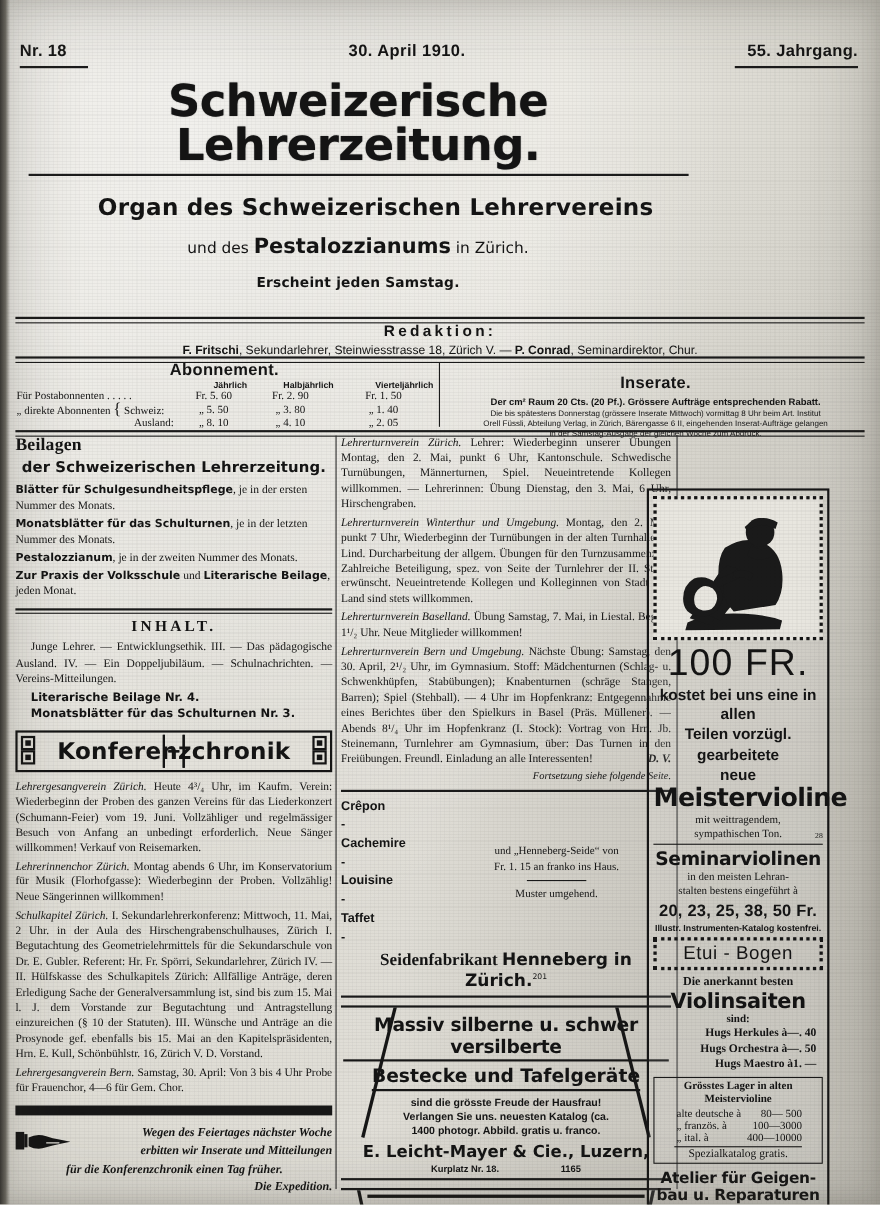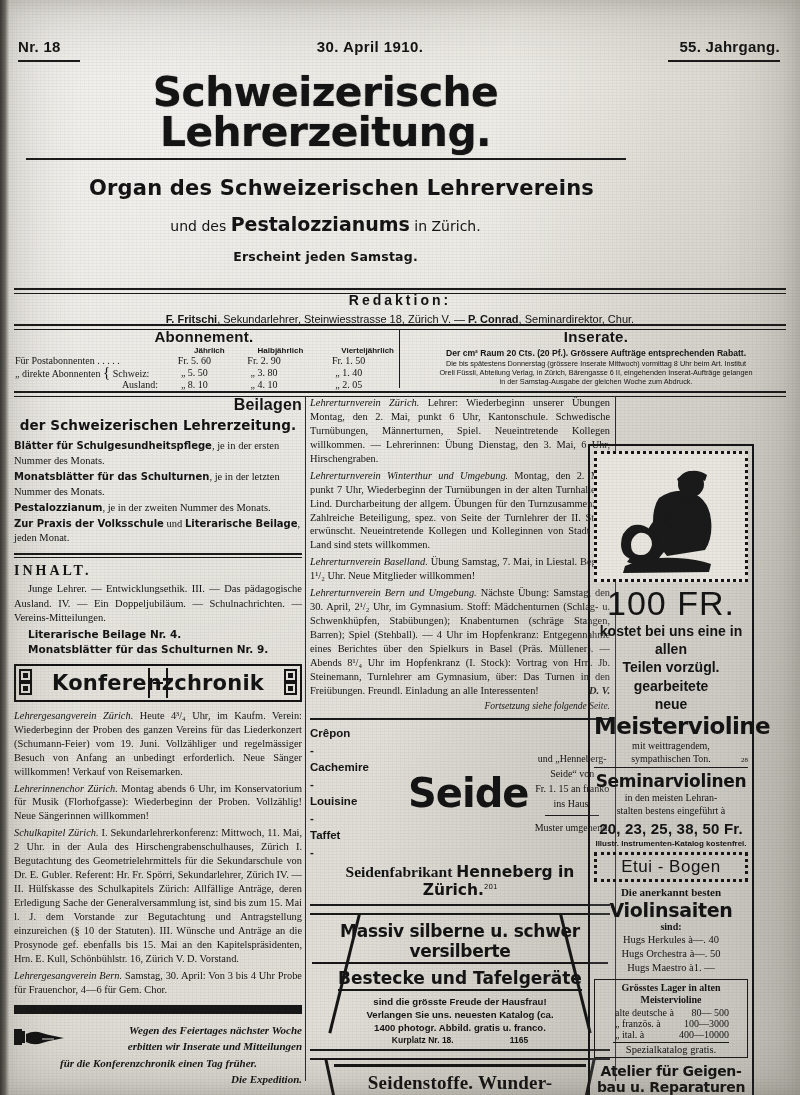--- a/index.html
+++ b/index.html
@@ -81,21 +81,21 @@
   
   .dbl-rule{position:absolute;left:14px;width:772px;border-top:2.5px solid #1a1a1a;border-bottom:1px solid #1a1a1a;height:3px;}
   .red-wrap{position:absolute;left:14px;top:292px;width:772px;text-align:center;}
   .red-title{font-family:"Liberation Sans",sans-serif;font-size:14px;font-weight:bold;letter-spacing:3px;}
   .red-line{font-family:"Liberation Sans",sans-serif;font-size:11px;margin-top:5px;}
   .red-line b{font-weight:bold;}
 
   
   .abo-box{position:absolute;left:14px;top:328px;width:772px;height:62px;}
   .abo-left{position:absolute;left:0;top:0;width:380px;}
-  .abo-right{position:absolute;left:392px;top:0;width:380px;}
+  .abo-right{position:absolute;left:392px;top:12px;width:380px;}
   .vsep{position:absolute;left:385px;top:2px;height:58px;border-left:1.5px solid #1a1a1a;}
   .sec-title{font-family:"Liberation Sans",sans-serif;font-size:15px;font-weight:bold;text-align:center;letter-spacing:.3px;}
   table.abo{width:100%;border-collapse:collapse;font-family:"Liberation Serif",serif;font-size:9.5px;margin-top:1px;}
   table.abo th{font-family:"Liberation Sans",sans-serif;font-size:8px;font-weight:bold;text-align:right;padding:0;}
   table.abo td{padding:0 1px;white-space:nowrap;}
   td.lbl{text-align:left;font-size:10px;}
   td.num{text-align:center;font-size:10px;}
   .brace{font-size:15px;line-height:.8;}
   .ins-l1{font-family:"Liberation Sans",sans-serif;font-size:8.6px;font-weight:bold;text-align:center;margin-top:3px;}
   .ins-l2{font-family:"Liberation Sans",sans-serif;font-size:7.3px;text-align:center;line-height:1.22;margin-top:2px;}
@@ -103,27 +103,27 @@
   
   .cols{position:absolute;left:14px;top:396px;width:772px;height:685px;}
   .col{position:absolute;top:0;}
   .colA{left:0;width:288px;}
   .colB{left:296px;width:300px;}
   .colC{left:574px;width:166px;margin-top:48px;}
   .colrule{position:absolute;top:0;height:685px;border-left:1px solid #2b2b2b;}
   .r1{left:291px;} .r2{left:601px;}
 
   
-  .beil-title{font-family:Liberation Sans, sans-serif;font-size:16px;font-weight:bold;text-align:right;letter-spacing:.2px;}
+  .beil-title{font-family:Liberation Serif, serif;font-size:16px;font-weight:bold;text-align:left;letter-spacing:.2px;}
   .beil-sub{font-family:"DejaVu Sans",sans-serif;font-size:13.5px;font-weight:bold;text-align:center;margin-top:3px;letter-spacing:.1px;}
   .beil-list{margin-top:6px;font-family:"Liberation Serif",serif;font-size:10.5px;line-height:1.42;}
   .beil-list div{margin-bottom:1px;}
   .bl-h{font-family:"DejaVu Sans",sans-serif;font-weight:bold;font-size:10px;}
   .hr-thick{border-top:2.5px solid #1a1a1a;border-bottom:1px solid #1a1a1a;height:2px;margin:7px 0 5px;}
-  .inhalt-t{font-family:"Liberation Serif",serif;font-size:14px;font-weight:bold;text-align:left;letter-spacing:3px;}
+  .inhalt-t{font-family:"Liberation Serif",serif;font-size:14px;font-weight:bold;text-align:center;letter-spacing:3px;}
   .inhalt-b{font-size:10.5px;line-height:1.35;margin-top:3px;text-align:justify;text-indent:14px;}
   .inhalt-x{font-family:"DejaVu Sans",sans-serif;font-size:10.5px;font-weight:bold;margin-top:3px;padding-left:14px;}
 
   
   .kc-banner{
     position:relative;margin-top:9px;height:34px;
     border:2px solid #141414;
     display:flex;align-items:center;justify-content:center;
     background:#e3e1da;
   }
@@ -202,21 +202,21 @@
   .hug-t2 .n{position:absolute;right:0;bottom:2px;font-size:7px;}
   .hug-sem{font-family:"DejaVu Sans",sans-serif;font-size:17px;font-weight:bold;margin-top:3px;letter-spacing:-.3px;}
   .hug-t3{font-family:"Liberation Serif",serif;font-size:10px;line-height:1.28;margin-top:1px;}
   .hug-prices{font-family:"Liberation Sans",sans-serif;font-size:15px;font-weight:bold;margin-top:2px;letter-spacing:.2px;}
   .hug-t4{font-family:"Liberation Sans",sans-serif;font-size:8px;font-weight:bold;margin-top:2px;}
   .hug-etui{border:3px dotted #161616;margin-top:4px;padding:2px 0;font-family:"Liberation Sans",sans-serif;font-size:17px;letter-spacing:.5px;}
   .hug-t5{font-family:"Liberation Serif",serif;font-size:11px;font-weight:bold;margin-top:4px;}
   .hug-viol{font-family:"DejaVu Sans",sans-serif;font-size:19px;font-weight:bold;margin-top:1px;letter-spacing:-.3px;}
   .hug-sind{font-family:"Liberation Serif",serif;font-size:10px;font-weight:bold;}
   .hug-strings{font-family:"Liberation Serif",serif;font-size:10.5px;line-height:1.34;margin-top:1px;}
-  .hug-strings .row{display:flex;justify-content:center;padding:0 6px;}
+  .hug-strings .row{display:flex;justify-content:flex-end;padding:0 6px;font-weight:bold;}
   .hug-lager{border:1.5px solid #1a1a1a;margin-top:4px;padding:2px 18px;}
   .hug-lager .t{font-family:"Liberation Serif",serif;font-size:10px;font-weight:bold;line-height:1.2;}
   .hug-lager table{width:100%;border-collapse:collapse;font-family:"Liberation Serif",serif;font-size:10px;margin-top:1px;}
   .hug-lager td{padding:0;white-space:nowrap;}
   .hug-lager td.a{text-align:left;padding-left:2px;}
   .hug-lager td.b{text-align:right;}
   .hug-spezial{border-top:1.5px solid #1a1a1a;margin-top:2px;padding-top:1px;font-family:"Liberation Serif",serif;font-size:10.5px;}
   .hug-atelier{font-family:"DejaVu Sans",sans-serif;font-size:14px;font-weight:bold;line-height:1.18;margin-top:5px;letter-spacing:-.3px;}
   .hug-name{font-family:"DejaVu Sans",sans-serif;font-size:28px;font-weight:bold;line-height:1.05;margin-top:2px;letter-spacing:-.5px;}
   .hug-city{font-family:"Liberation Serif",serif;font-size:15px;font-weight:bold;margin-top:0px;}
@@ -319,21 +319,21 @@
         <div><span class="bl-h">Monatsblätter für das Schulturnen</span><span>, je in der letzten Nummer des Monats.</span></div>
         <div><span class="bl-h">Pestalozzianum</span><span>, je in der zweiten Nummer des Monats.</span></div>
         <div><span class="bl-h">Zur Praxis der Volksschule</span><span> und </span><span class="bl-h">Literarische Beilage</span><span>, jeden Monat.</span></div>
       </div>
 
       <div class="hr-thick"></div>
 
       <div class="inhalt-t">INHALT.</div>
       <div class="inhalt-b">Junge Lehrer. — Entwicklungsethik. III. — Das pädagogische Ausland. IV. — Ein Doppeljubiläum. — Schulnachrichten. — Vereins-Mitteilungen.</div>
       <div class="inhalt-x">Literarische Beilage Nr. 4.</div>
-      <div class="inhalt-x">Monatsblätter für das Schulturnen Nr. 9.</div>
+      <div class="inhalt-x">Monatsblätter für das Schulturnen Nr. 3.</div>
 
       <div class="kc-banner">
         <div class="kc-sq l">
             <i></i>
             <i></i>
           </div>
         <div class="kc-sq r">
             <i></i>
             <i></i>
           </div>
@@ -390,21 +390,20 @@
       <div class="fort">Fortsetzung siehe folgende Seite.</div>
 
       <div class="ad">
         <div class="seide-grid">
           <div class="seide-left">
             <div><span>Crêpon</span><span>-</span></div>
             <div><span>Cachemire</span><span>-</span></div>
             <div><span>Louisine</span><span>-</span></div>
             <div><span>Taffet</span><span>-</span></div>
           </div>
-          <div class="seide-mid">Seide</div>
           <div class="seide-right">
             <div>und „Henneberg-Seide“ von</div>
             <div>Fr. 1. 15 an franko ins Haus.</div>
             <div class="rule"></div>
             <div>Muster umgehend.</div>
           </div>
         </div>
         <div class="seide-foot">
           <span class="thin">Seidenfabrikant </span><span>Henneberg in Zürich.</span><span class="sm-num">201</span>
         </div>
@@ -413,20 +412,21 @@
       <div class="ad2">
         <div class="v1"></div>
         <div class="v2"></div>
         <h3>Massiv silberne u. schwer versilberte</h3>
         <h4>Bestecke und Tafelgeräte</h4>
         <p>
           <span>sind die grösste Freude der Hausfrau!</span><br>
           <span>Verlangen Sie uns. neuesten Katalog (ca.</span><br>
           <span>1400 photogr. Abbild. gratis u. franco.</span>
         </p>
+        <div class="firm">E. Leicht-Mayer &amp; Cie., Luzern,</div>
         <div class="addr">
           <span>Kurplatz Nr. 18.</span>
           <span>1165</span>
         </div>
       </div>
 
       <div class="ad3">
         <div class="hl"></div>
         <div class="v1"></div>
         <div class="v2"></div>

